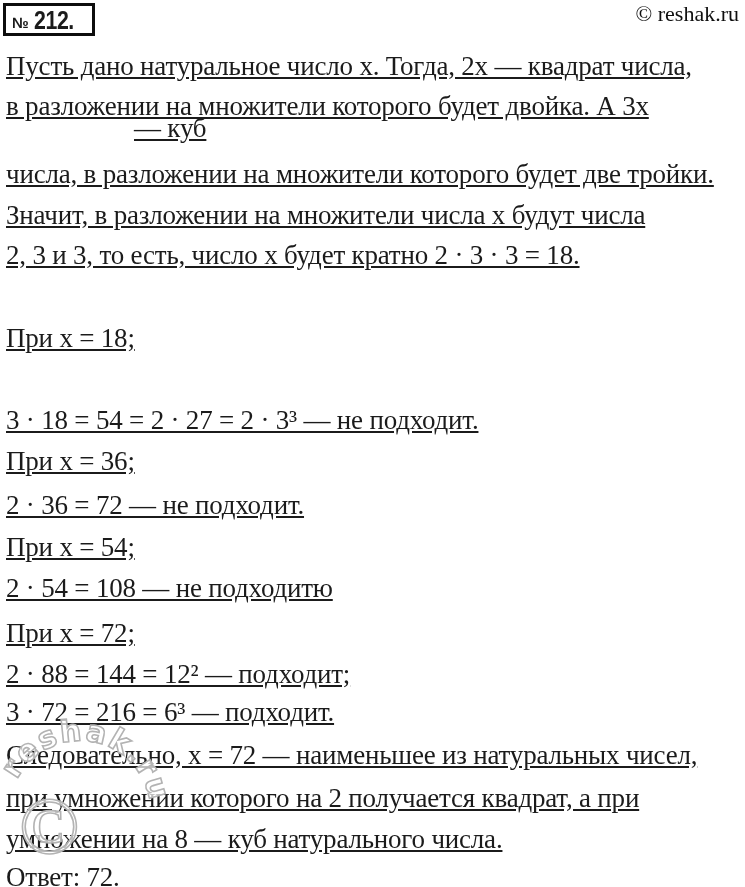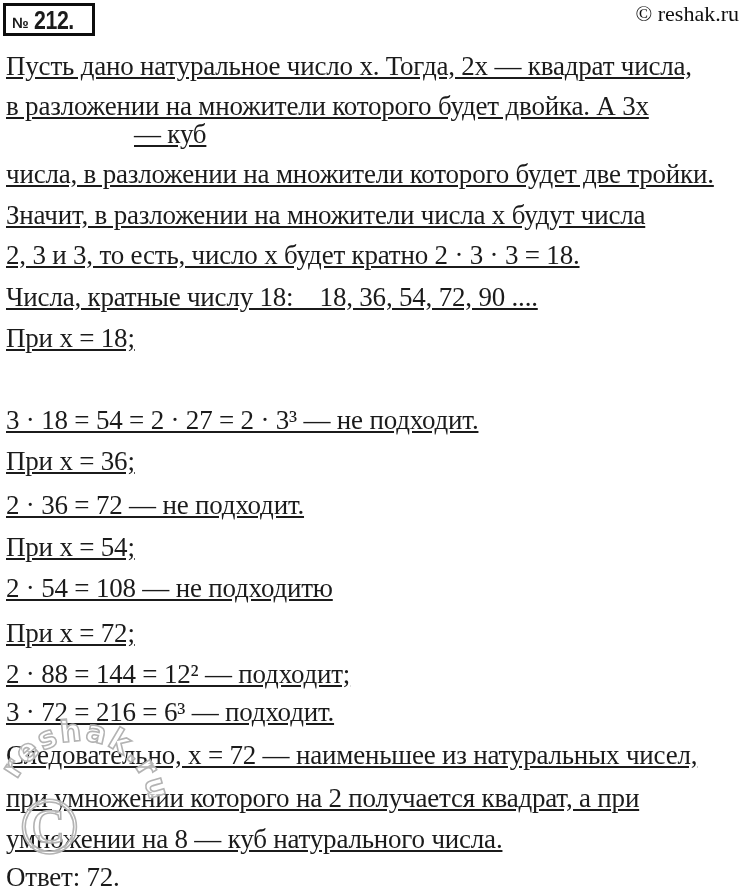--- a/index.html
+++ b/index.html
@@ -87,25 +87,24 @@
 
   <div class="problem-box">
     <span class="numero">№</span>
     <span class="pnum">212.</span>
   </div>
 
   <div class="credit">© reshak.ru</div>
 
   <div class="line" style="top:49px">Пусть дано натуральное число x. Тогда, 2x — квадрат числа,</div>
   <div class="line" style="top:89px">в разложении на множители которого будет двойка. А 3x</div>
-  <div class="line indent1" style="top:117px">— куб</div>
+  <div class="line indent1" style="top:111px">— куб</div>
   <div class="line" style="top:157px">числа, в разложении на множители которого будет две тройки.</div>
   <div class="line" style="top:198px">Значит, в разложении на множители числа x будут числа</div>
   <div class="line" style="top:238px">2, 3 и 3, то есть, число x будет кратно 2 · 3 · 3 = 18.</div>
-  <div class="line" style="top:280px">Числа, кратные числу 18:&nbsp;&nbsp;&nbsp;&nbsp;18, 36, 54, 72, 90 ....</div>
   <div class="line" style="top:321px">При x = 18;</div>
   <div class="line" style="top:403px">3 · 18 = 54 = 2 · 27 = 2 · 3³ — не подходит.</div>
   <div class="line" style="top:444px">При x = 36;</div>
   <div class="line" style="top:488px">2 · 36 = 72 — не подходит.</div>
   <div class="line" style="top:530px">При x = 54;</div>
   <div class="line" style="top:571px">2 · 54 = 108 — не подходитю</div>
   <div class="line" style="top:616px">При x = 72;</div>
   <div class="line" style="top:657px">2 · 88 = 144 = 12² — подходит;</div>
   <div class="line" style="top:695px">3 · 72 = 216 = 6³ — подходит.</div>
   <div class="line" style="top:738px">Следовательно, x = 72 — наименьшее из натуральных чисел,</div>

